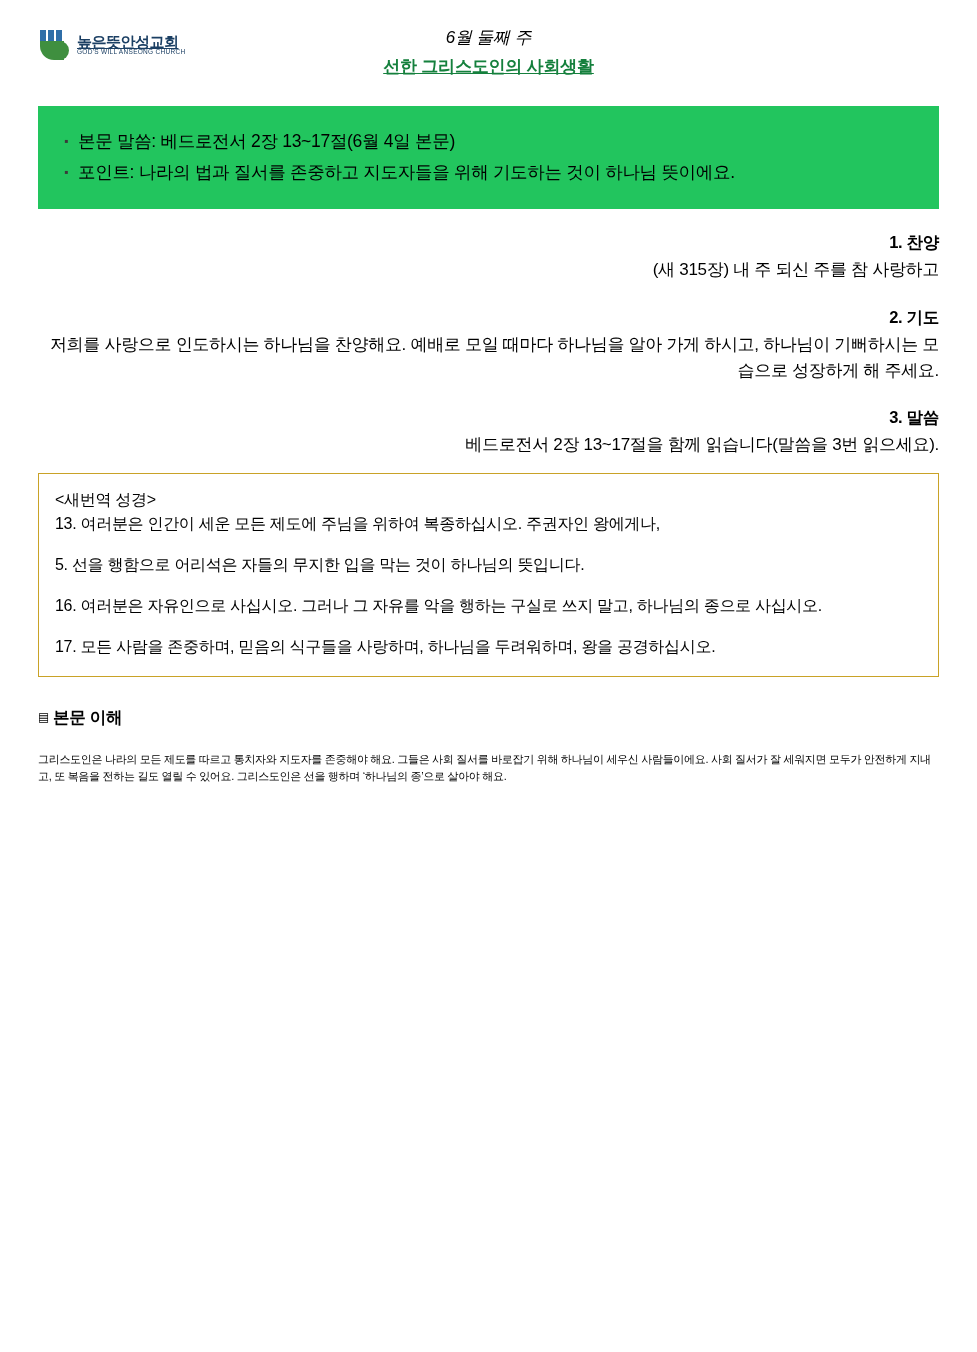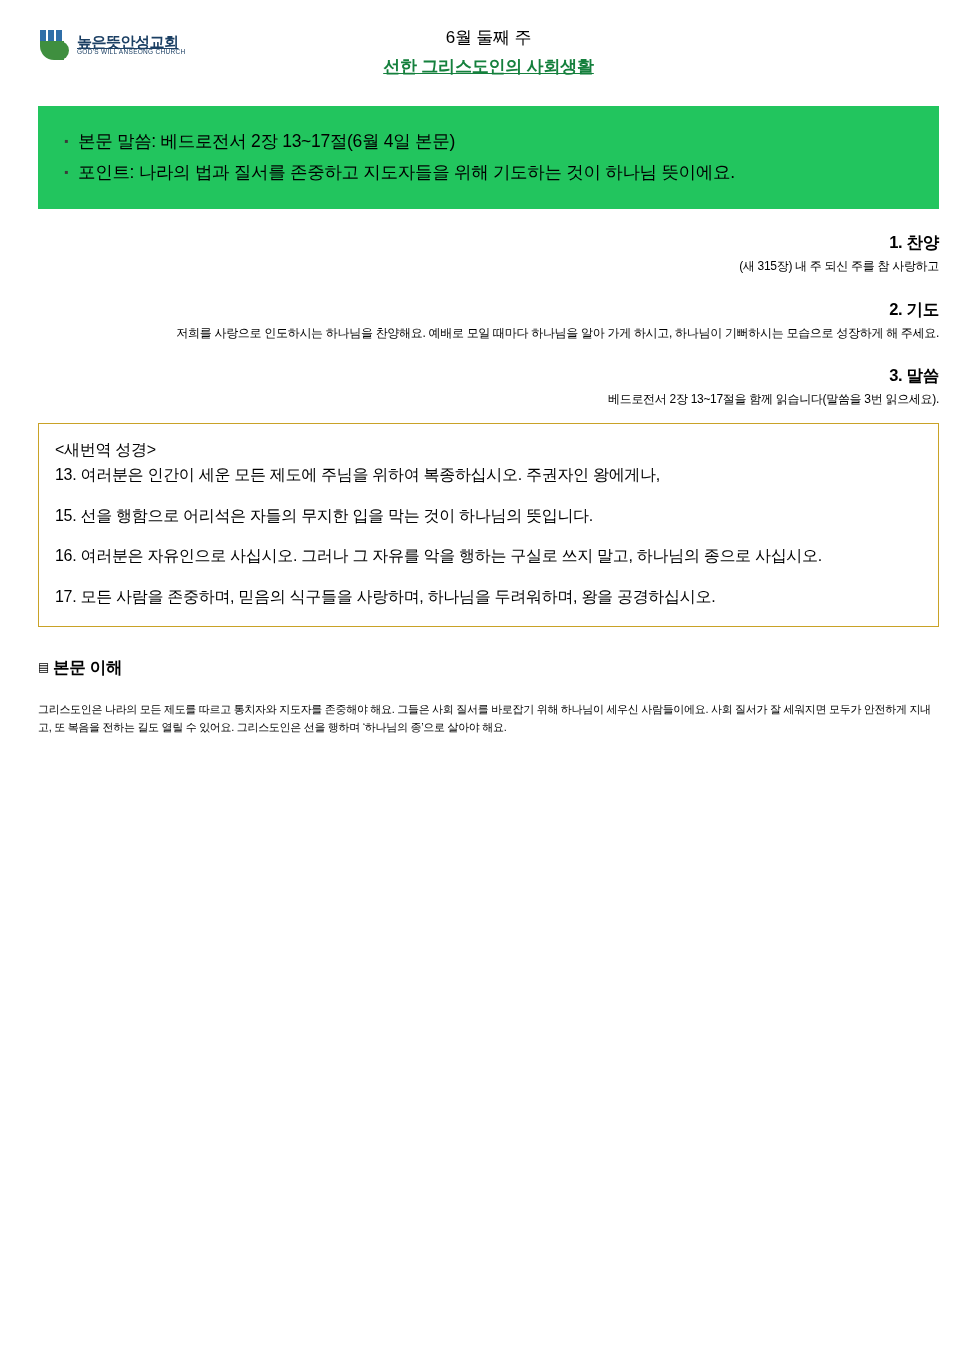--- a/index.html
+++ b/index.html
@@ -89,20 +89,21 @@
     letter-spacing: 0.3px;
   }
 
   .header-center {
     text-align: center;
     padding-top: 8px;
   }
   .week-title {
     font-size: 17px;
     letter-spacing: -0.2px;
+    font-style: italic;
   }
   .sermon-title {
     margin-top: 6px;
     font-size: 17px;
     font-weight: bold;
     color: #15803d;
     text-decoration: underline;
     letter-spacing: -0.2px;
   }
 
@@ -131,21 +132,21 @@
     margin-top: 23px;
     text-align: right;
   }
   .section-head {
     font-size: 16.5px;
     font-weight: bold;
     letter-spacing: -0.3px;
   }
   .section-body {
     margin-top: 3px;
-    font-size: 12px;
+    font-size: 17px;
     line-height: 1.55;
     letter-spacing: -0.3px;
   }
 
   
   .scripture-box {
     margin-top: 14px;
     border: 1px solid #c9a227;
     padding: 14px 16px 16px 16px;
     font-size: 16px;
@@ -229,21 +230,21 @@
   </div>
 
   <div class="section">
     <div class="section-head">3. 말씀</div>
     <div class="section-body">베드로전서 2장 13~17절을 함께 읽습니다(말씀을 3번 읽으세요).</div>
   </div>
 
   <div class="scripture-box">
     <div class="ver">&lt;새번역 성경&gt;</div>
     <div class="verse">13. 여러분은 인간이 세운 모든 제도에 주님을 위하여 복종하십시오. 주권자인 왕에게나,</div>
-    <div class="verse">15. 선을 행함으로 어리석은 자들의 무지한 입을 막는 것이 하나님의 뜻입니다.</div>
+    <div class="verse">5. 선을 행함으로 어리석은 자들의 무지한 입을 막는 것이 하나님의 뜻입니다.</div>
     <div class="verse">16. 여러분은 자유인으로 사십시오. 그러나 그 자유를 악을 행하는 구실로 쓰지 말고, 하나님의 종으로 사십시오.</div>
     <div class="verse">17. 모든 사람을 존중하며, 믿음의 식구들을 사랑하며, 하나님을 두려워하며, 왕을 공경하십시오.</div>
   </div>
 
   <div class="understand">
     <div class="understand-head">
       <span class="mark">▤</span><span>본문 이해</span>
     </div>
     <div class="understand-body">그리스도인은 나라의 모든 제도를 따르고 통치자와 지도자를 존중해야 해요. 그들은 사회 질서를 바로잡기 위해 하나님이 세우신 사람들이에요. 사회 질서가 잘 세워지면 모두가 안전하게 지내고, 또 복음을 전하는 길도 열릴 수 있어요. 그리스도인은 선을 행하며 ‘하나님의 종’으로 살아야 해요.</div>
   </div>

